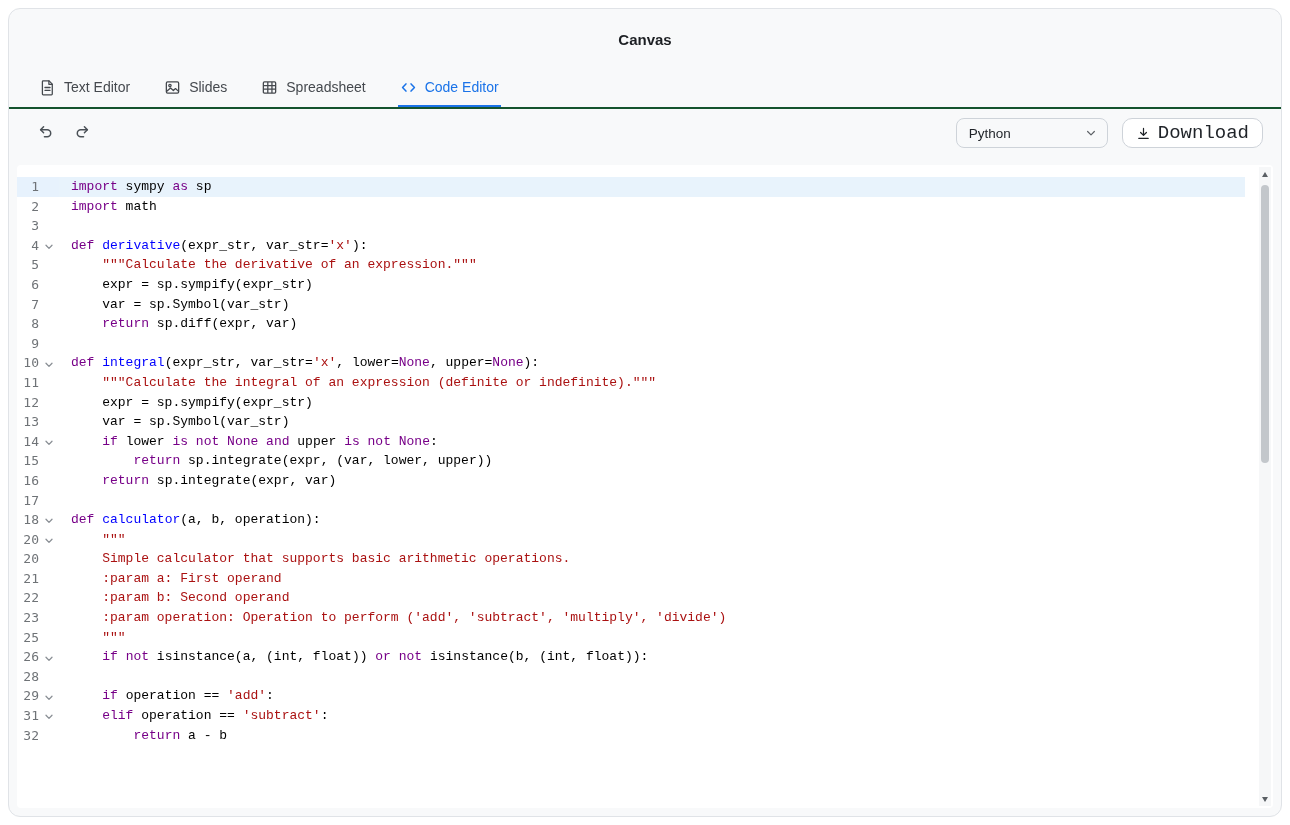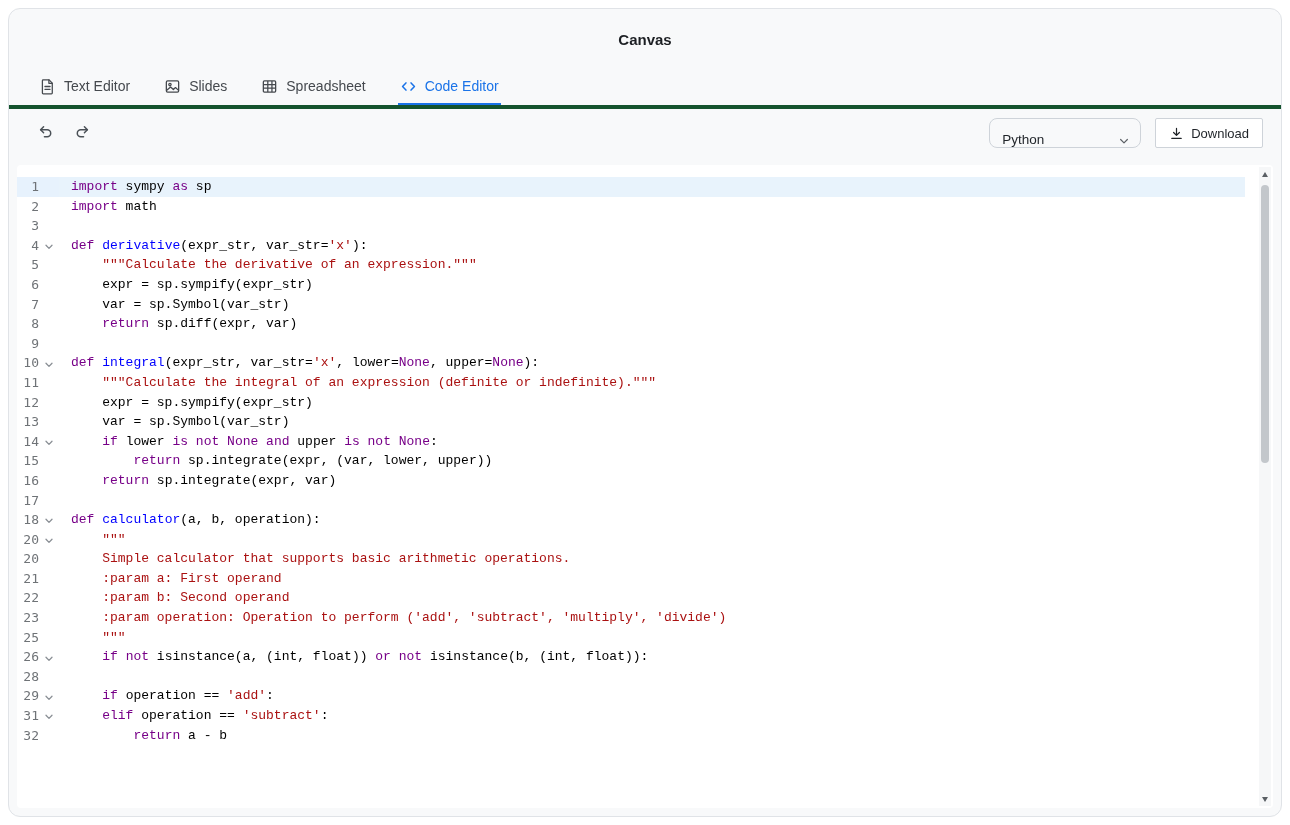--- a/index.html
+++ b/index.html
@@ -2,36 +2,36 @@
 <html style="--accent: #1a73e8; --tok-kw: #770088; --tok-def: #0000ff; --tok-str: #aa1111; --tok-pl: #000000; --active-line-bg: #e8f3fc; --active-gutter-bg: #e7f2fd; --gutter-fg: #6f7377;"><head>
 <meta charset="utf-8">
 <style>
   *{margin:0;padding:0;box-sizing:border-box}
   html,body{width:1290px;height:825px}
   body{background:#ffffff;font-family:"Liberation Sans",sans-serif;position:relative;overflow:hidden}
   .card{position:absolute;left:8px;top:8px;width:1274px;height:809px;background:#f8f9fa;
         border:1px solid #e0e3e7;border-radius:12px;overflow:hidden}
   .header{height:60px;display:flex;align-items:center;justify-content:center}
   .title{font-size:15px;font-weight:700;color:#1c1f23}
-  .tabbar{height:40px;display:flex;gap:30px;padding:0 28px;border-bottom:4px solid #14532d}
+  .tabbar{height:40px;display:flex;gap:30px;padding:0 28px;border-bottom:2px solid #14532d}
   .tab{display:flex;align-items:center;gap:8px;border-bottom:2px solid transparent;
        color:#45494e;font-size:14px;cursor:pointer;padding:0 2px}
   .tab.active{color:var(--accent);border-bottom-color:var(--accent);font-weight:400}
   .tab-ic{display:flex;align-items:center}
   .toolbar{height:48px;display:flex;align-items:center;justify-content:space-between;padding:0 18px 0 25px}
   .tb-left{display:flex;gap:14px;align-items:center}
   .icon-btn{background:none;border:none;color:#4a5056;display:flex;align-items:center;cursor:pointer;padding:3px}
   .tb-right{display:flex;gap:14px;align-items:center}
   .select{width:152px;height:30px;border:1px solid #ced3d9;border-radius:8px;background:#f8f9fa;
-          display:flex;align-items:flex-end;justify-content:space-between;padding:0 10px 0 12px;
+          display:flex;align-items:center;justify-content:space-between;padding:0 10px 0 12px;
           font-size:13.5px;color:#1f2328;cursor:pointer}
   .chev{display:flex;color:#5f6368}
-  .dl-btn{height:30px;border:1px solid #ced3d9;border-radius:2px;background:#ffffff;display:flex;
-          align-items:center;gap:7px;padding:0 13px;font-size:13px;color:#1f2328;
-          font-family:Liberation Sans, sans-serif;cursor:pointer}
+  .dl-btn{height:30px;border:1px solid #ced3d9;border-radius:10px;background:#ffffff;display:flex;
+          align-items:center;gap:7px;padding:0 13px;font-size:19px;color:#1f2328;
+          font-family:Liberation Mono, monospace;cursor:pointer}
   .editor{position:absolute;left:8px;right:8px;top:156px;bottom:8px;background:#ffffff;border-radius:4px}
   .scroller{position:absolute;inset:0;padding:12px 28px 0 0;overflow:hidden}
   .row{display:flex;height:19.6px}
   .gnum{width:22px;flex:none;text-align:right;font-family:"DejaVu Sans Mono",monospace;
         font-size:13px;line-height:19.6px;color:var(--gutter-fg)}
   .gfold{width:20px;flex:none;display:flex;align-items:center;justify-content:center;padding-top:3px}
   .cline{flex:1;font-family:Liberation Mono, monospace;font-size:13px;line-height:19.6px;
          white-space:pre;padding-left:12px;color:var(--tok-pl)}
   .row.active .cline{background:var(--active-line-bg)}
   .row.active .gnum,.row.active .gfold{background:var(--active-gutter-bg)}

